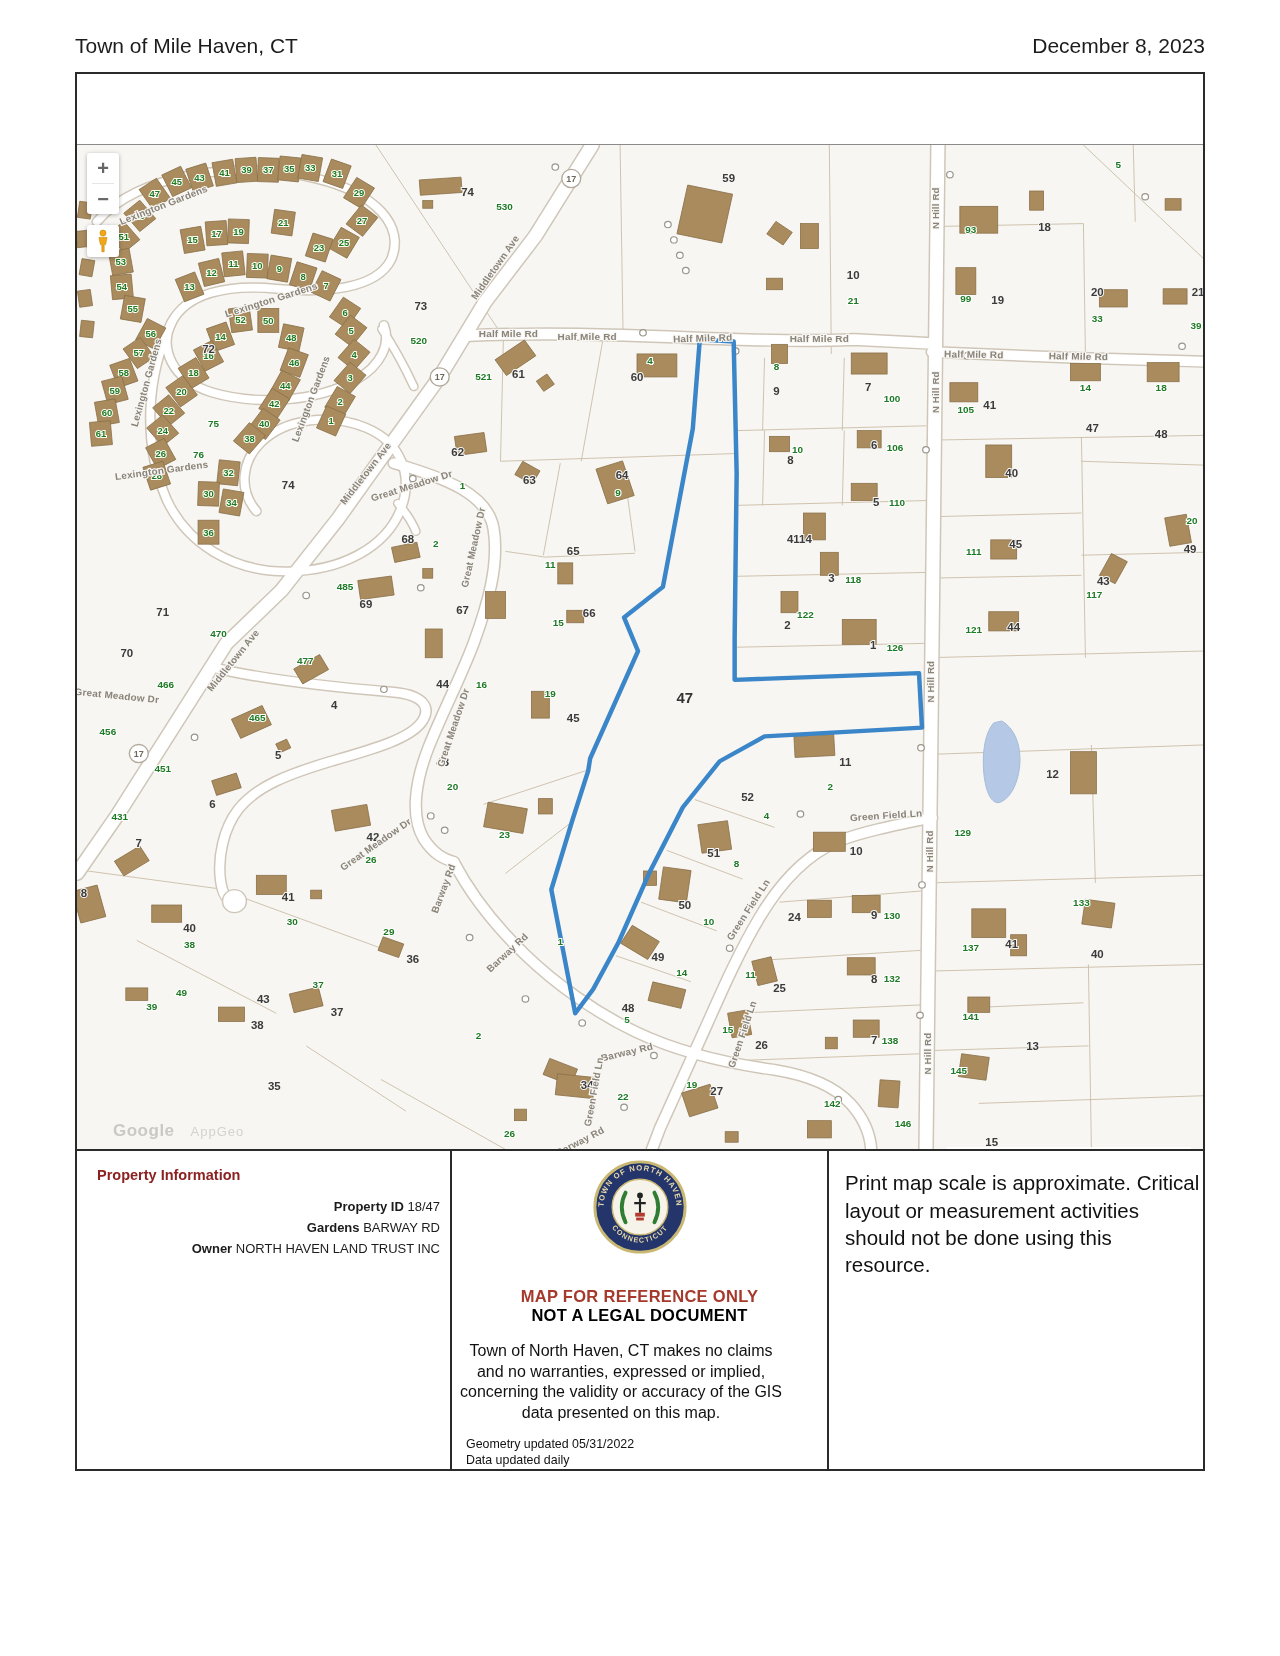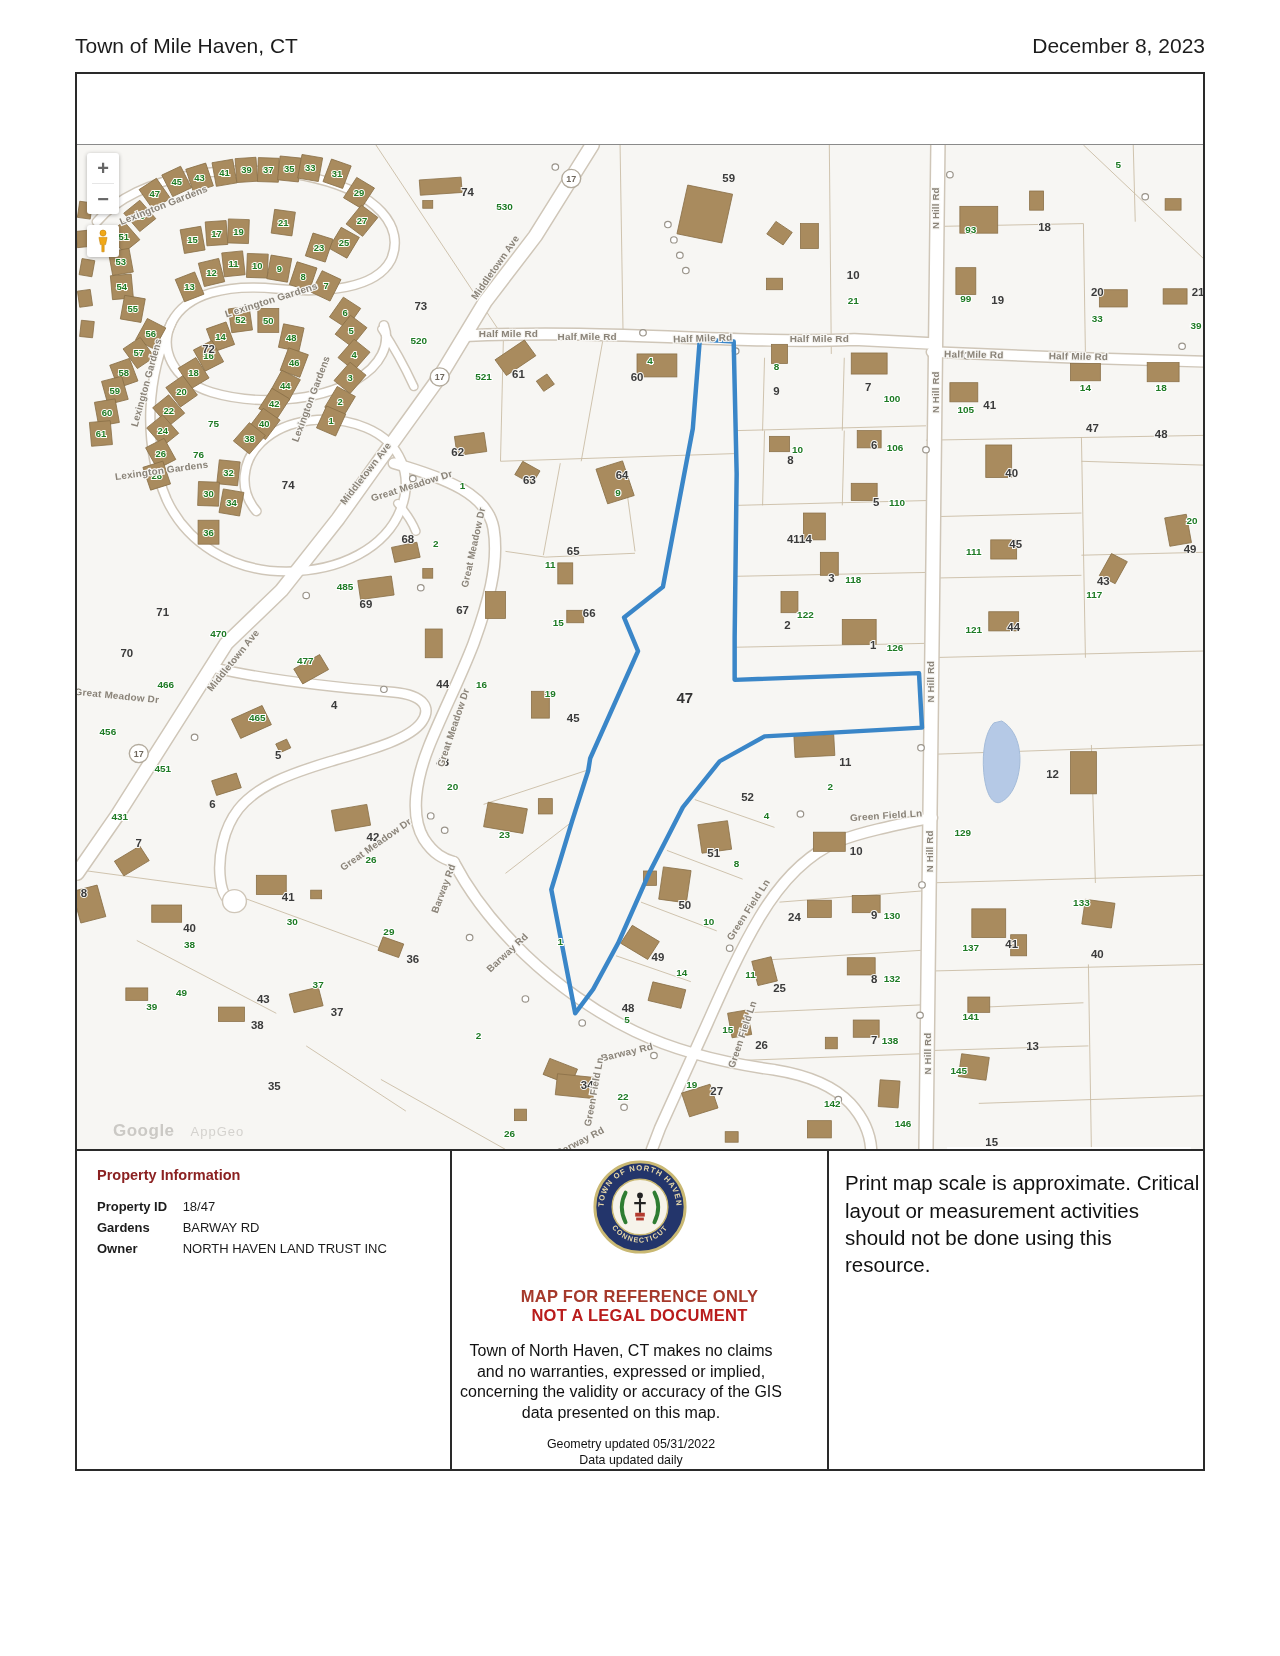--- a/index.html
+++ b/index.html
@@ -48,27 +48,27 @@
              letter-spacing:.5px;}
   .watermark .wm2{font-weight:400;font-size:13px;color:#d4d2ce;margin-left:16px;letter-spacing:1px;}
   
   .panels{flex:1;display:flex;background:#fff;}
   .panel{height:100%;box-sizing:border-box;}
   .p1{width:375px;border-right:2px solid #2a2a2a;padding:16px 10px 16px 20px;}
   .p2{width:377px;border-right:2px solid #2a2a2a;text-align:center;padding-top:8px;}
   .p3{flex:1;padding:10px 2px 0 14px;}
   .pi-title{font-size:14.5px;font-weight:700;color:#8b2121;}
   .pi-rows{margin-top:16px;font-size:13px;}
-  .pi-row{margin-bottom:6px;}
+  .pi-row{margin-bottom:6px;text-align:right;}
   .pi-row .k{display:inline-block;width:82px;font-weight:700;vertical-align:top;}
   .pi-row .v{display:inline-block;}
   .ref1{margin-top:28px;font-size:16.5px;font-weight:700;color:#a5392b;letter-spacing:.3px;}
-  .ref2{font-size:16.5px;font-weight:700;color:#b91c1c;letter-spacing:.3px;}
+  .ref2{font-size:16.5px;font-weight:700;color:#000000;letter-spacing:.3px;}
   .disc{width:330px;margin:16px auto 0 4px;text-align:center;font-size:16px;line-height:1.28;color:#111;}
-  .upd{width:330px;margin:14px auto 0 14px;text-align:center;font-size:12.4px;line-height:1.28;color:#111;}
+  .upd{width:330px;margin:14px auto 0 14px;text-align:left;font-size:12.4px;line-height:1.28;color:#111;}
   .p3 p{margin:8px 0 0 2px;font-size:20.5px;line-height:1.33;color:#111;}
 </style>
 </head>
 <body>
 
 <div class="page">
   <div class="hdr">
     <span>Town of Mile Haven, CT</span>
     <span>December 8, 2023</span>
   </div>

